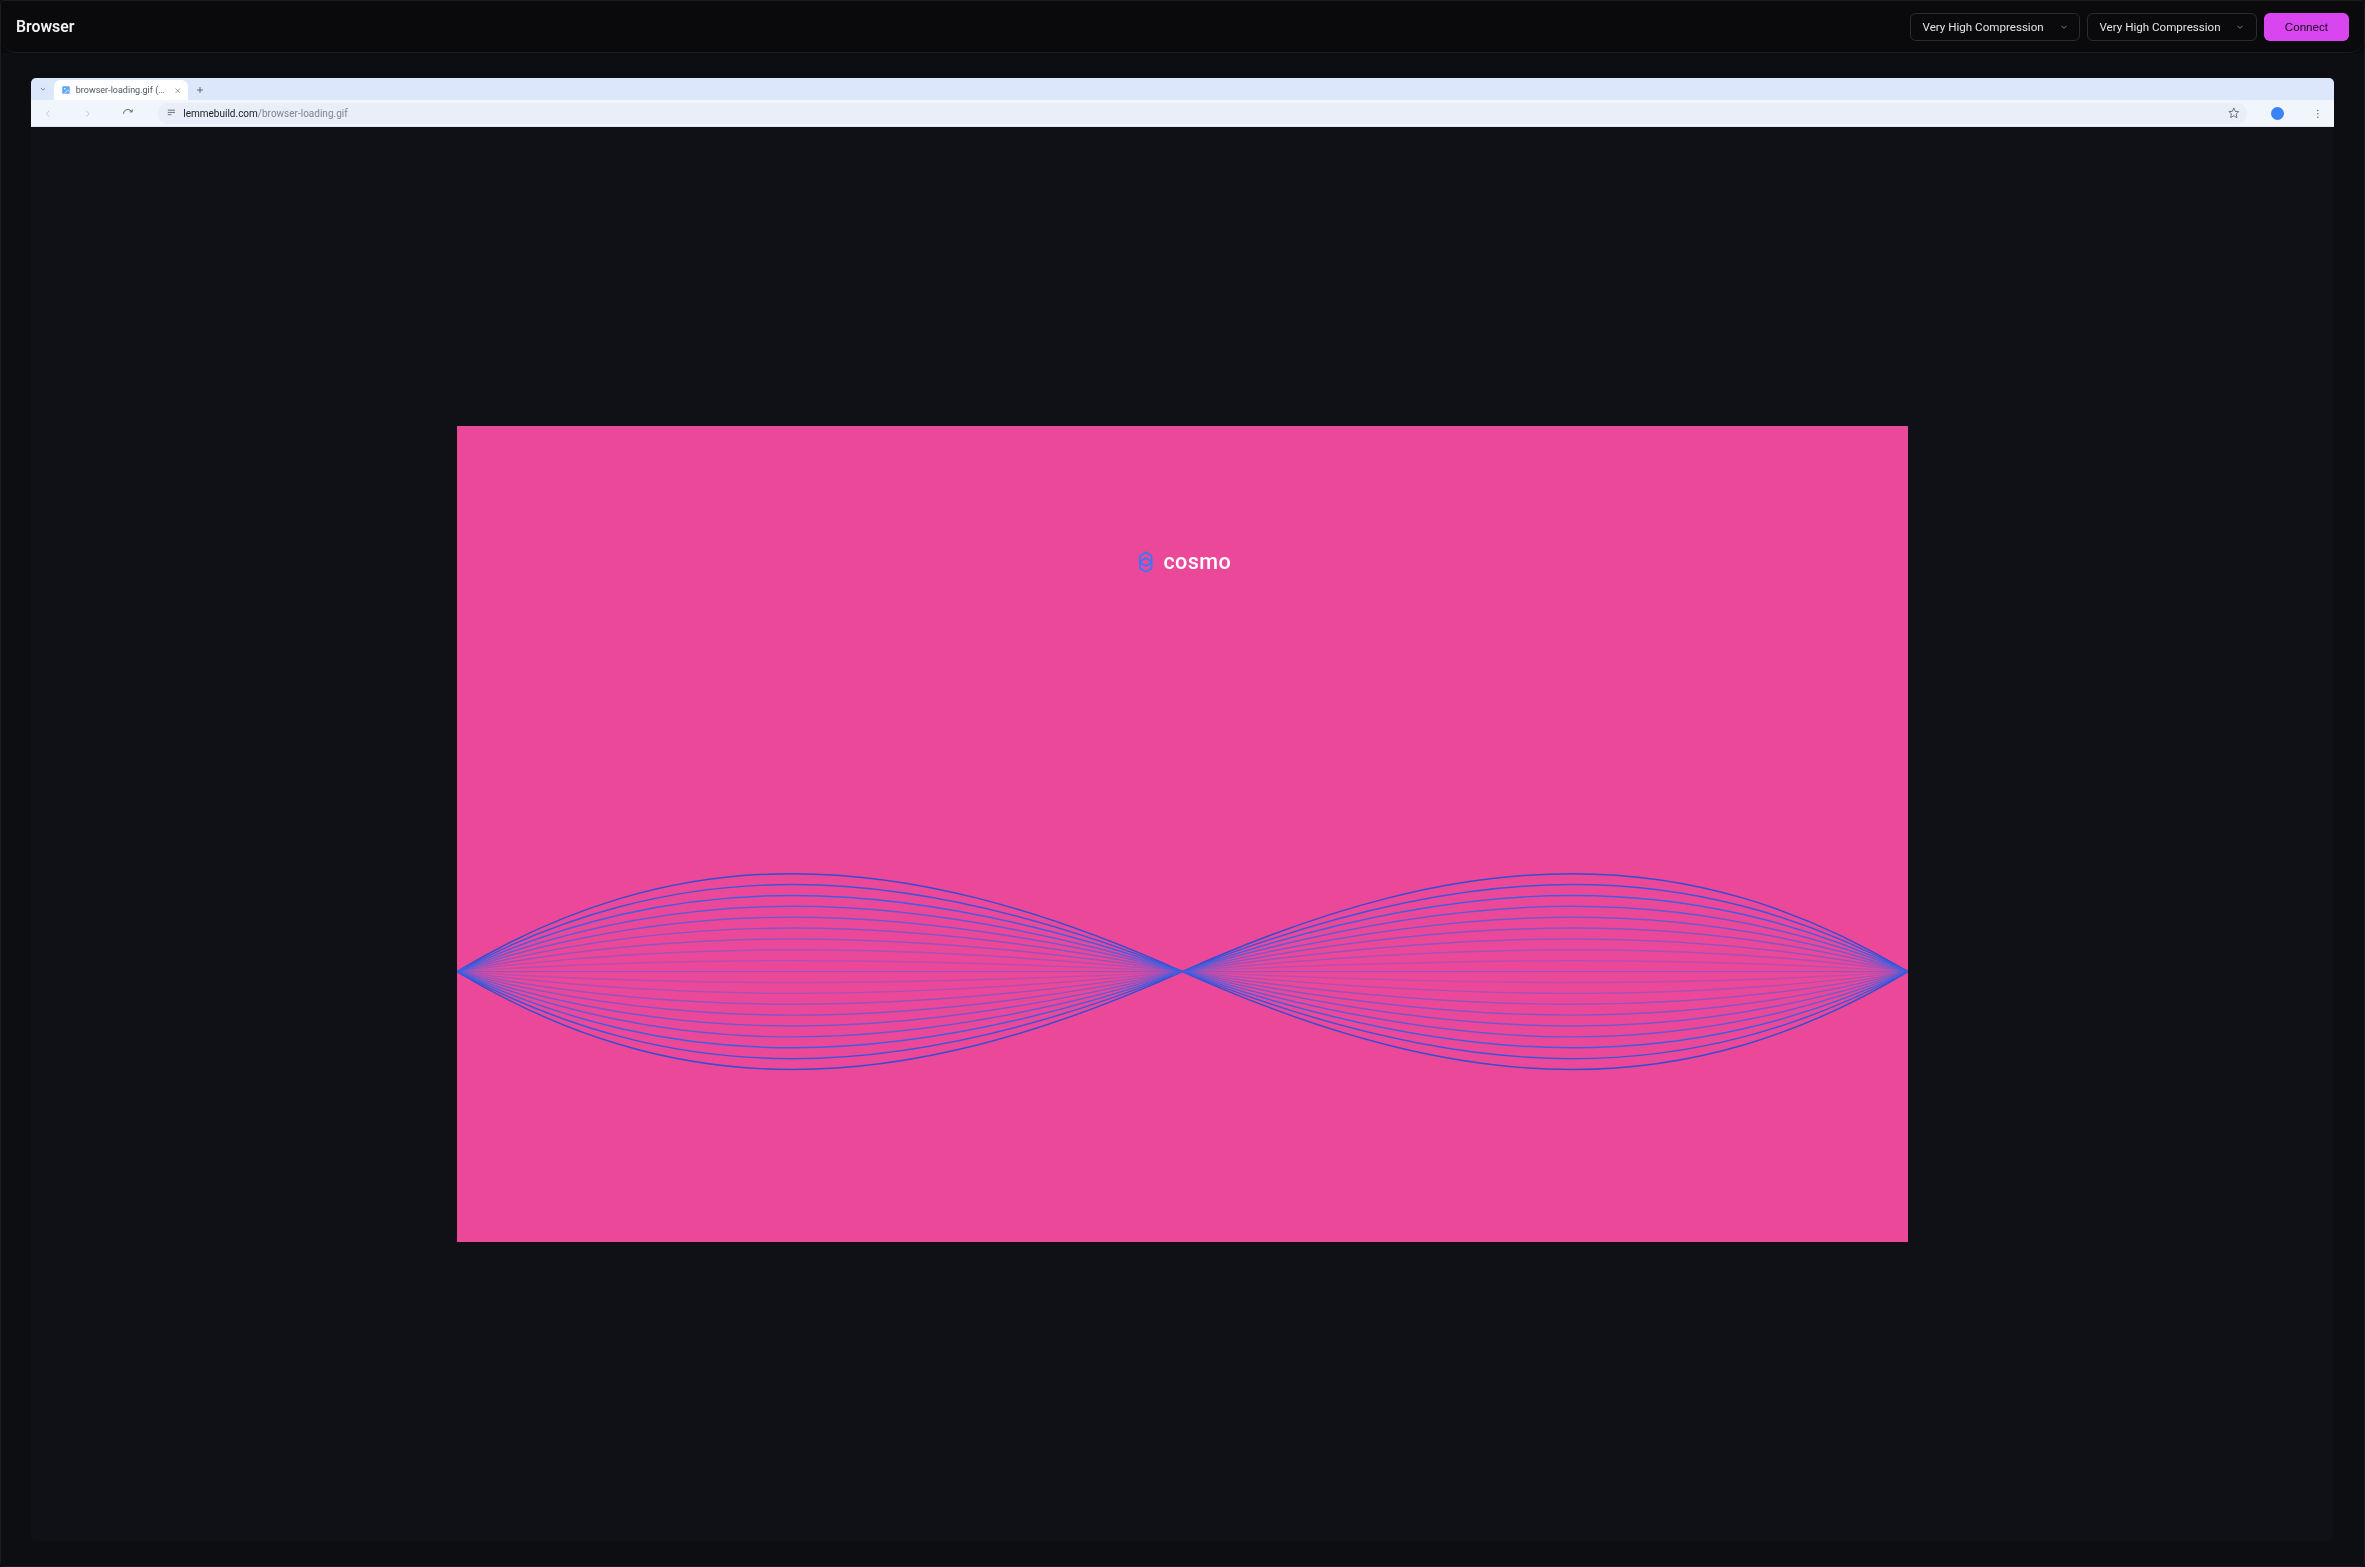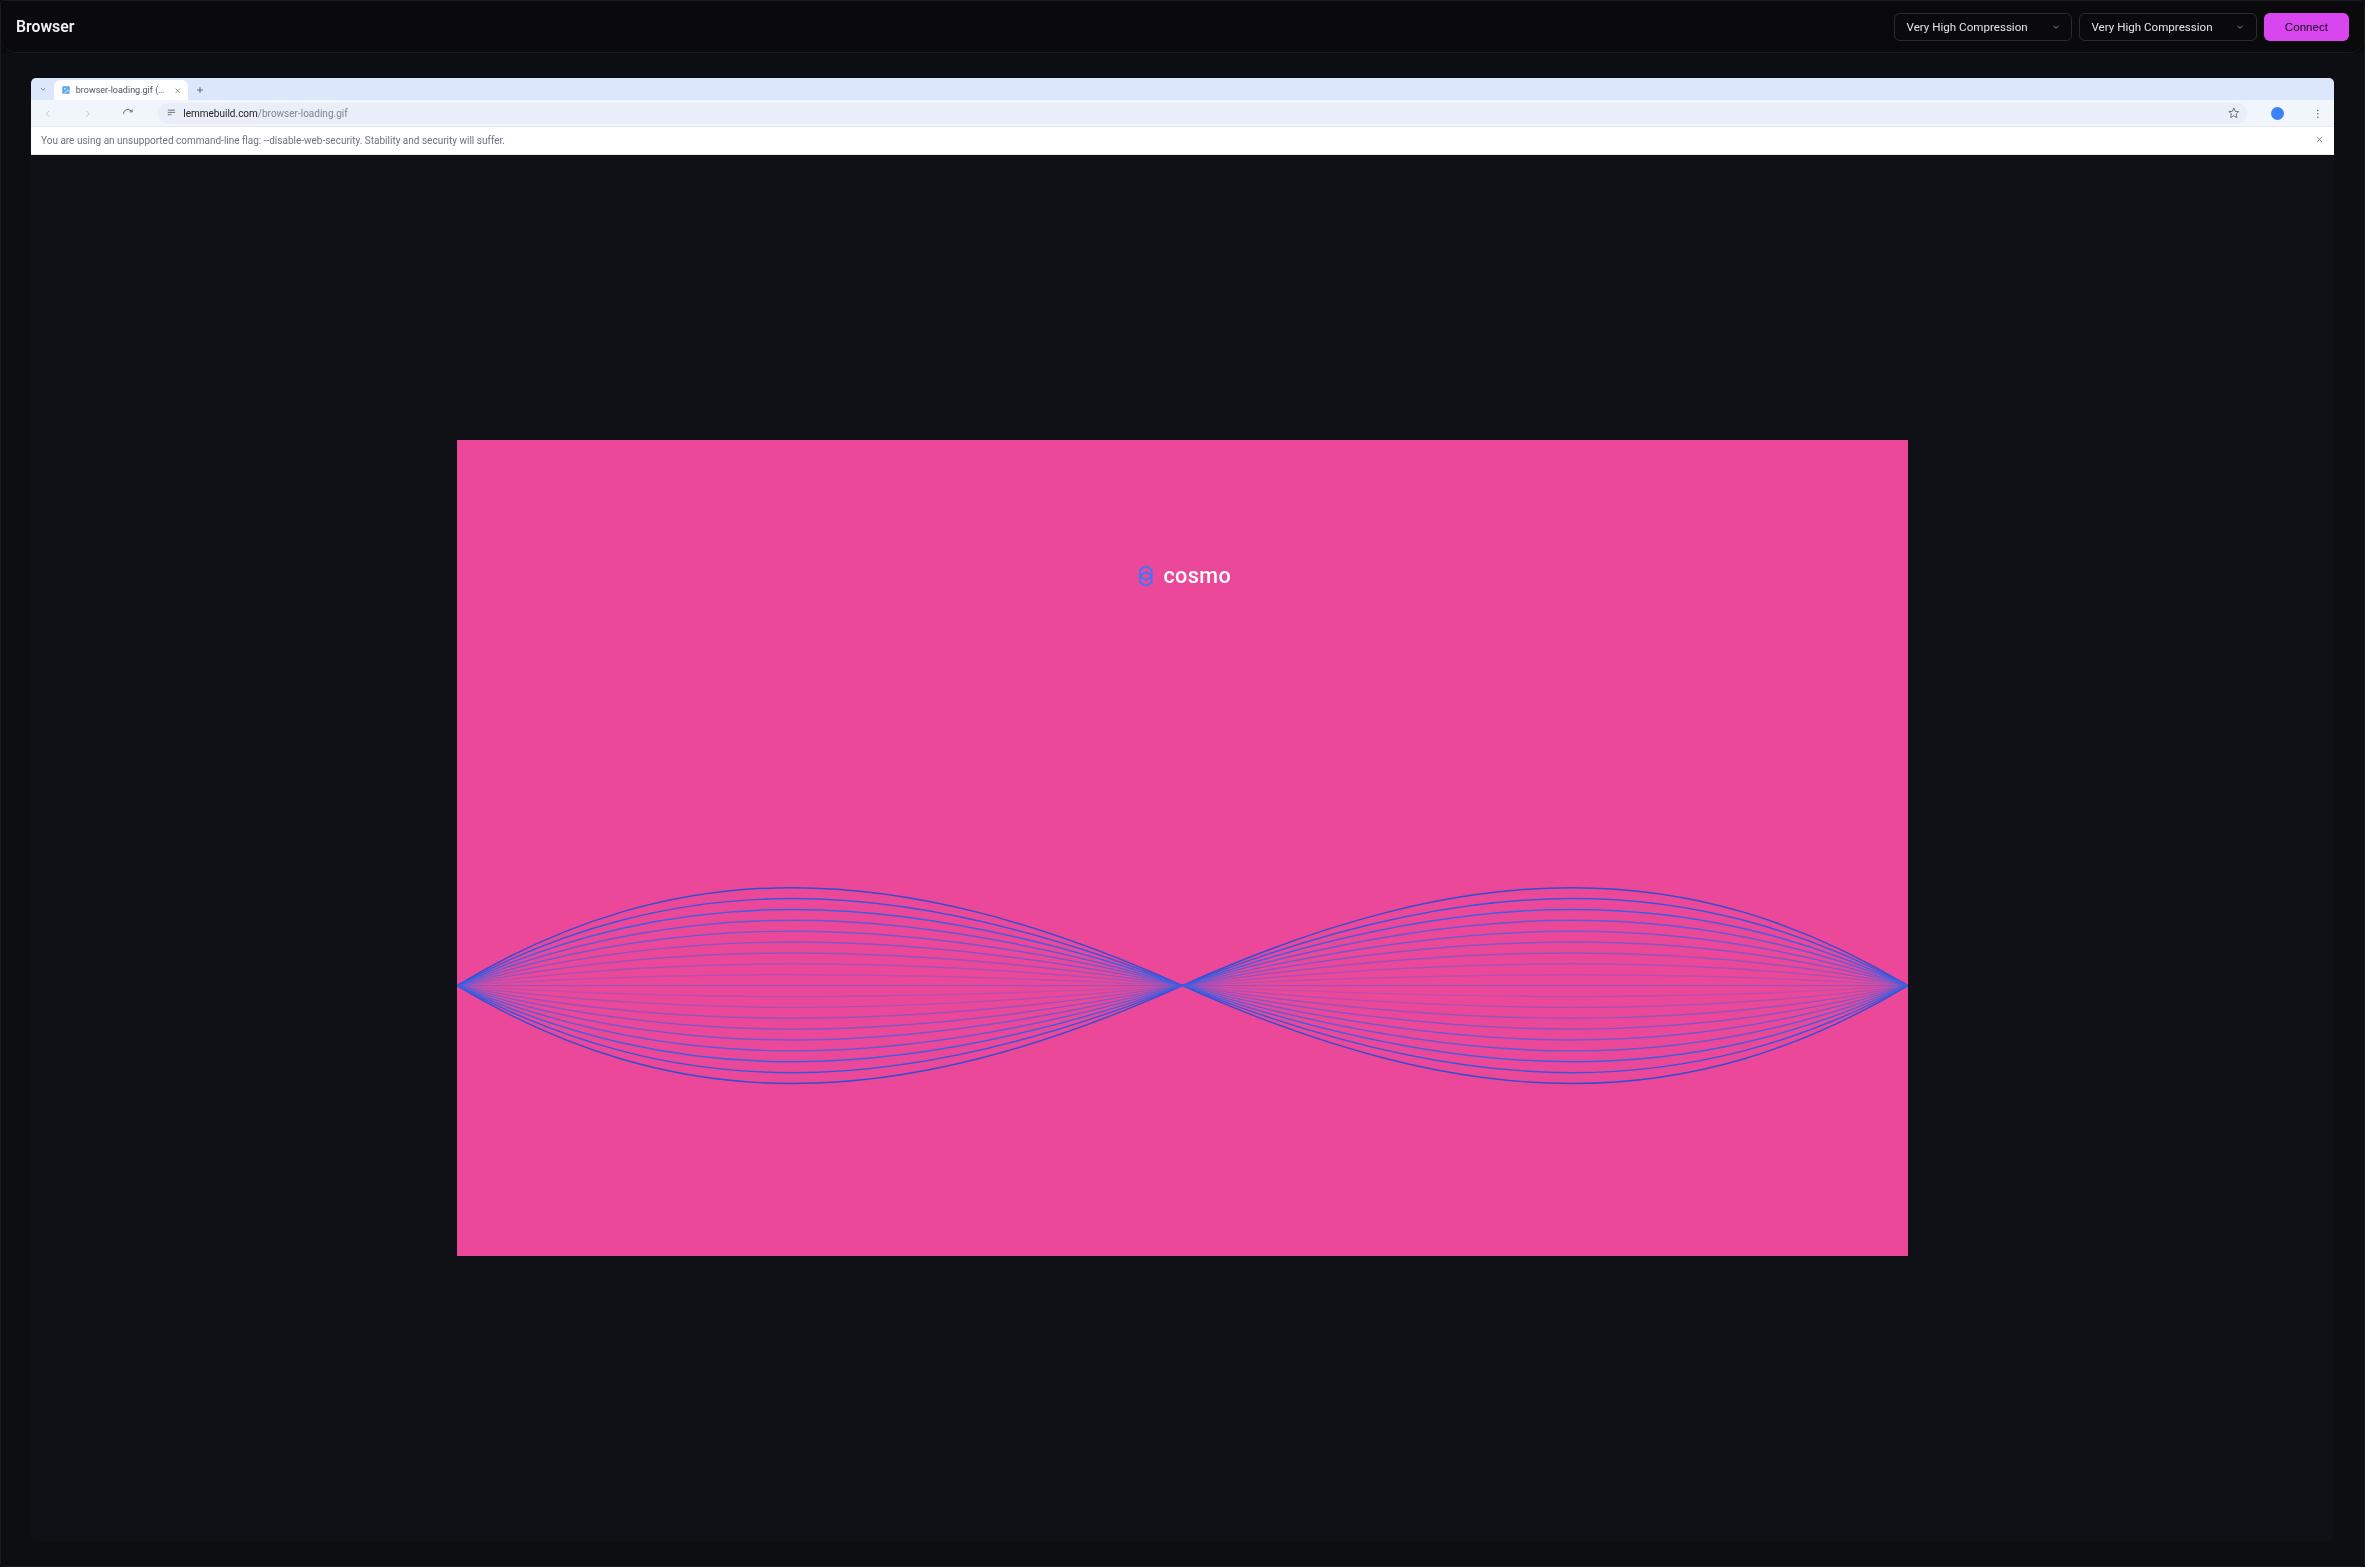--- a/index.html
+++ b/index.html
@@ -42,21 +42,21 @@
   .dropdown {
     border: 0.8px solid #2a2c34;
     background: transparent;
     color: #e4e4e9;
     font-size: 11.6px;
     height: 28px;
     padding: 0 10px 0 11.6px;
     border-radius: 5.8px;
     display: flex;
     align-items: center;
-    gap: 22px;
+    gap: 14px;
     cursor: pointer;
   }
   .dropdown .chev {
     width: 11.6px; height: 11.6px;
     display: flex; align-items: center; justify-content: center;
     opacity: .65;
   }
   .connect-btn {
     background: #d946ef;
     color: #0e0e16;
@@ -314,29 +314,20 @@
         </div>
         <div class="tool-icon">
           <svg width="11.6" height="11.6" viewBox="0 0 24 24" fill="currentColor">
               <circle cx="12" cy="5" r="1.6"></circle>
               <circle cx="12" cy="12" r="1.6"></circle>
               <circle cx="12" cy="19" r="1.6"></circle>
             </svg>
         </div>
       </div>
 
-      <div class="chrome-infobar">
-        <span>You are using an unsupported command-line flag: --disable-web-security. Stability and security will suffer.</span>
-        <span class="close-infobar">
-          <svg width="9" height="9" viewBox="0 0 24 24" stroke="currentColor" stroke-width="2">
-              <line x1="5" y1="5" x2="19" y2="19"></line>
-              <line x1="19" y1="5" x2="5" y2="19"></line>
-            </svg>
-        </span>
-      </div>
 
       <div class="chrome-content">
         <div class="page-canvas">
 
           <div class="cosmo-logo">
             <span class="mark">
               <svg width="23" height="23" viewBox="0 0 40 40">
                 <g fill="none" stroke="#2f7bff" stroke-width="3">
                   <polygon points="20,4 30,10 30,22 20,28 10,22 10,10"></polygon>
                   <polygon points="20,14 30,20 30,32 20,38 10,32 10,20"></polygon>

